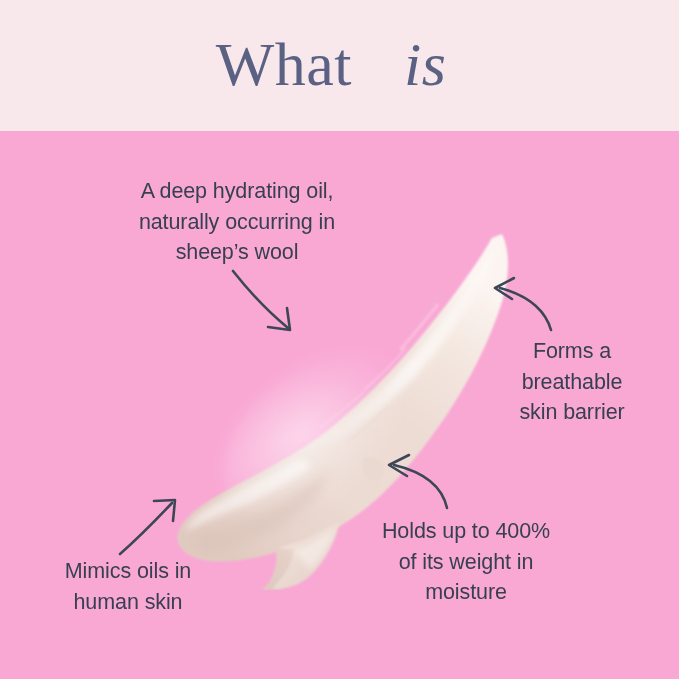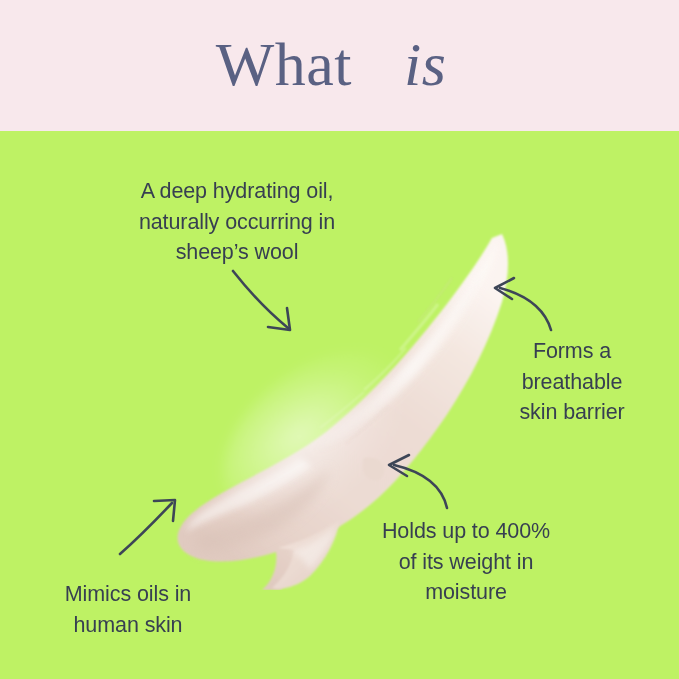--- a/index.html
+++ b/index.html
@@ -11,21 +11,21 @@
     width: 679px;
     height: 679px;
     background: #ffffff;
     font-family: "Liberation Sans", sans-serif;
     overflow: hidden;
   }
   #infographic {
     position: relative;
     width: 679px;
     height: 679px;
-    background: #bef264;
+    background: #f9a8d4;
     overflow: hidden;
   }
 
   
   #header-band {
     position: absolute;
     left: 0;
     top: 0;
     width: 679px;
     height: 131px;
@@ -87,21 +87,21 @@
     top: 336px;
     width: 196px;
   }
   #callout-holds {
     left: 346px;
     top: 516px;
     width: 240px;
   }
   #callout-mimics {
     left: 28px;
-    top: 579px;
+    top: 556px;
     width: 200px;
   }
 
   
   #arrow-layer {
     position: absolute;
     left: 0;
     top: 0;
     width: 679px;
     height: 679px;

